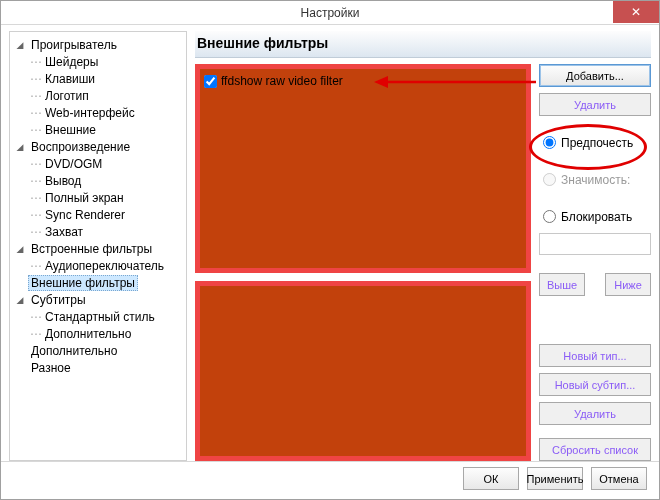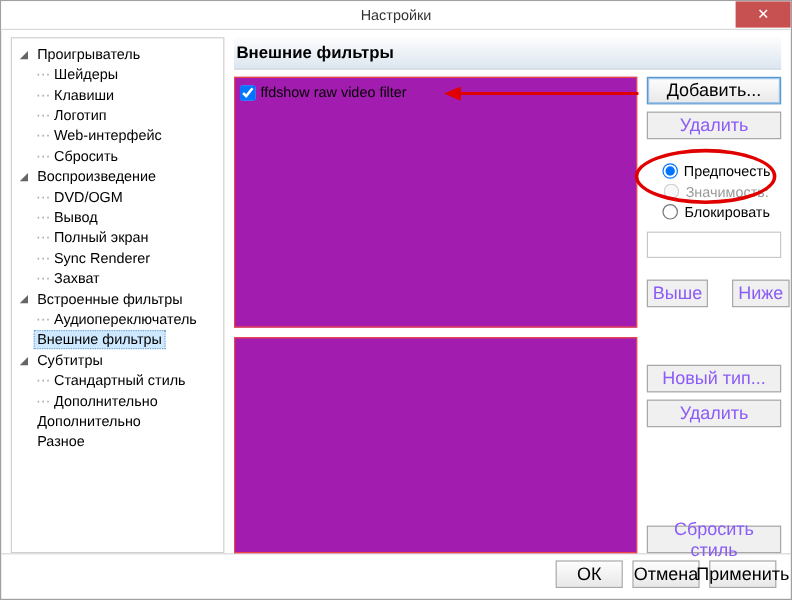--- a/index.html
+++ b/index.html
@@ -44,39 +44,39 @@
 .tree .selected .label { background: #cde8ff; border: 1px dotted #7aa7d0; padding: 0 2px; }
 .right-pane { flex: 1; display: flex; flex-direction: column; }
 .section-title {
   font-weight: bold; font-size: 14px; padding: 4px 2px 6px 2px;
   background: linear-gradient(to bottom, #fdfdfd, #dce6f0);
   border-bottom: 1px solid #c0ccd8;
 }
 .panel-body { flex: 1; display: flex; gap: 8px; padding-top: 6px; }
 .lists-col { flex: 1; display: flex; flex-direction: column; gap: 8px; }
 .listbox {
-  border: 1px solid #ef4444; background: #a21caf; flex: 1;
+  border: 5px solid #ef4444; background: #c2410c; flex: 1;
   padding: 4px; position: relative;
 }
 .listbox.small { flex: 0 0 180px; }
 .filter-item { display: flex; align-items: center; gap: 4px; height: 16px; }
 .filter-item input { width: 13px; height: 13px; }
 .arrow-svg { position: absolute; top: 4px; left: 172px; }
 .btn-col { width: 112px; display: flex; flex-direction: column; gap: 6px; position: relative; }
 .btn {
   height: 23px; border: 1px solid #a8a8a8;
   background: linear-gradient(to bottom, #fdfdfd, #e8e8e8);
-  font-size: 15px; cursor: pointer; padding: 0 4px;
+  font-size: 11px; cursor: pointer; padding: 0 4px;
   display: flex; align-items: center; justify-content: center;
 }
 .btn.default { border: 1px solid #5a98d4; box-shadow: 0 0 0 1px #9cc3e8 inset; }
 .btn:disabled, .btn.disabled {
   color: #8b5cf6; background: #f0f0f0; cursor: default;
 }
-.radio-group { display: flex; flex-direction: column; gap: 0; padding: 2px 0 2px 4px; align-items: center; }
+.radio-group { display: flex; flex-direction: column; gap: 20px; padding: 2px 0 2px 4px; }
 .radio-row { display: flex; align-items: center; gap: 5px; height: 17px; }
 .radio-row input { width: 13px; height: 13px; }
 .radio-row.disabled { color: #9a9a9a; }
 .value-input {
   height: 22px; border: 1px solid #c8c8c8; background: #fff; width: 100%;
   padding: 0 4px; font-size: 12px;
 }
 .btn-pair { display: flex; gap: 20px; justify-content: space-between; }
 .btn-pair .btn { flex: 1; }
 .spacer { flex: 1; }
@@ -117,21 +117,21 @@
       <div class="node indent1">
         <span class="dash">⋯</span>
         <span class="label">Логотип</span>
       </div>
       <div class="node indent1">
         <span class="dash">⋯</span>
         <span class="label">Web-интерфейс</span>
       </div>
       <div class="node indent1">
         <span class="dash">⋯</span>
-        <span class="label">Сбросить</span>
+        <span class="label">Внешние</span>
       </div>
       <div class="node indent0">
         <span class="toggle">◢</span>
         <span class="label">Воспроизведение</span>
       </div>
       <div class="node indent1">
         <span class="dash">⋯</span>
         <span class="label">DVD/OGM</span>
       </div>
       <div class="node indent1">
@@ -221,27 +221,28 @@
           </label>
         </div>
         <input class="value-input" value="" style="">
         <div style="height:6px"></div>
         <div class="btn-pair">
           <button class="btn disabled" disabled="">Выше</button>
           <button class="btn disabled" disabled="">Ниже</button>
         </div>
         <div style="height:36px"></div>
         <button class="btn disabled" disabled="">Новый тип...</button>
+        <button class="btn disabled" disabled="">Новый субтип...</button>
         <button class="btn disabled" disabled="">Удалить</button>
         <div class="spacer"></div>
-        <button class="btn disabled" disabled="">Сбросить стиль</button>
+        <button class="btn disabled" disabled="">Сбросить список</button>
 
         <div class="red-ellipse" style="top:60px; left:-10px; width:118px; height:46px;"></div>
       </div>
     </div>
   </div>
 </div>
 
 <div class="footer">
   <button class="btn">ОК</button>
+  <button class="btn">Применить</button>
   <button class="btn">Отмена</button>
-  <button class="btn">Применить</button>
 </div>
 
 </body></html>

